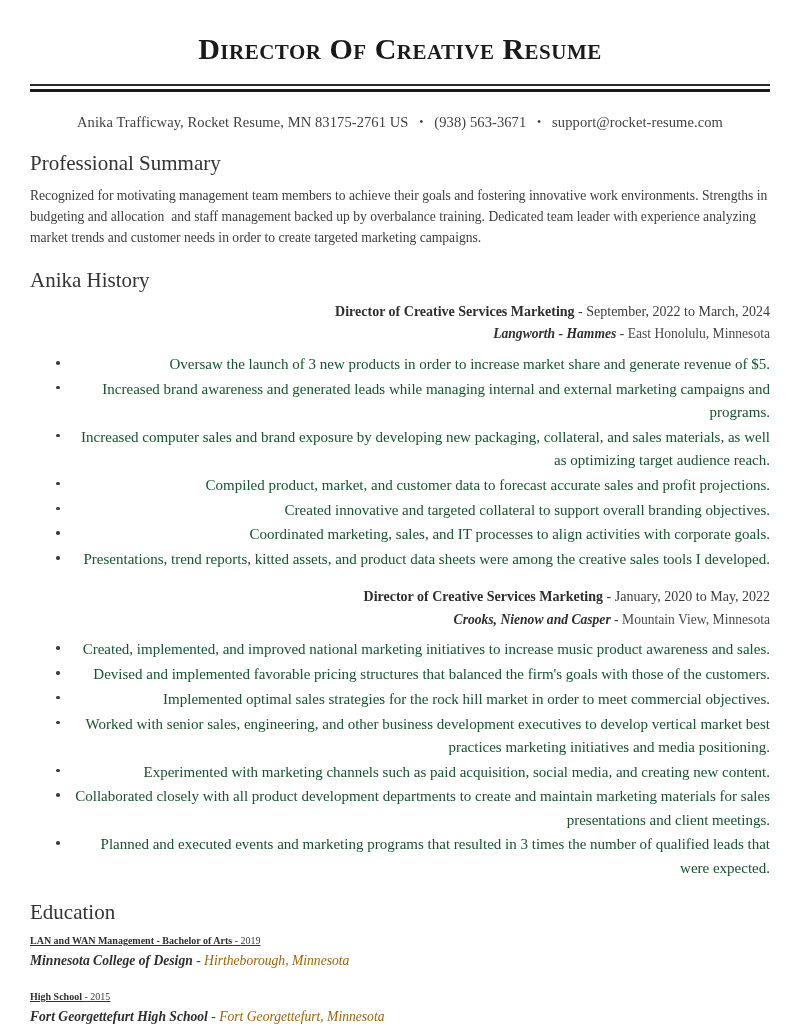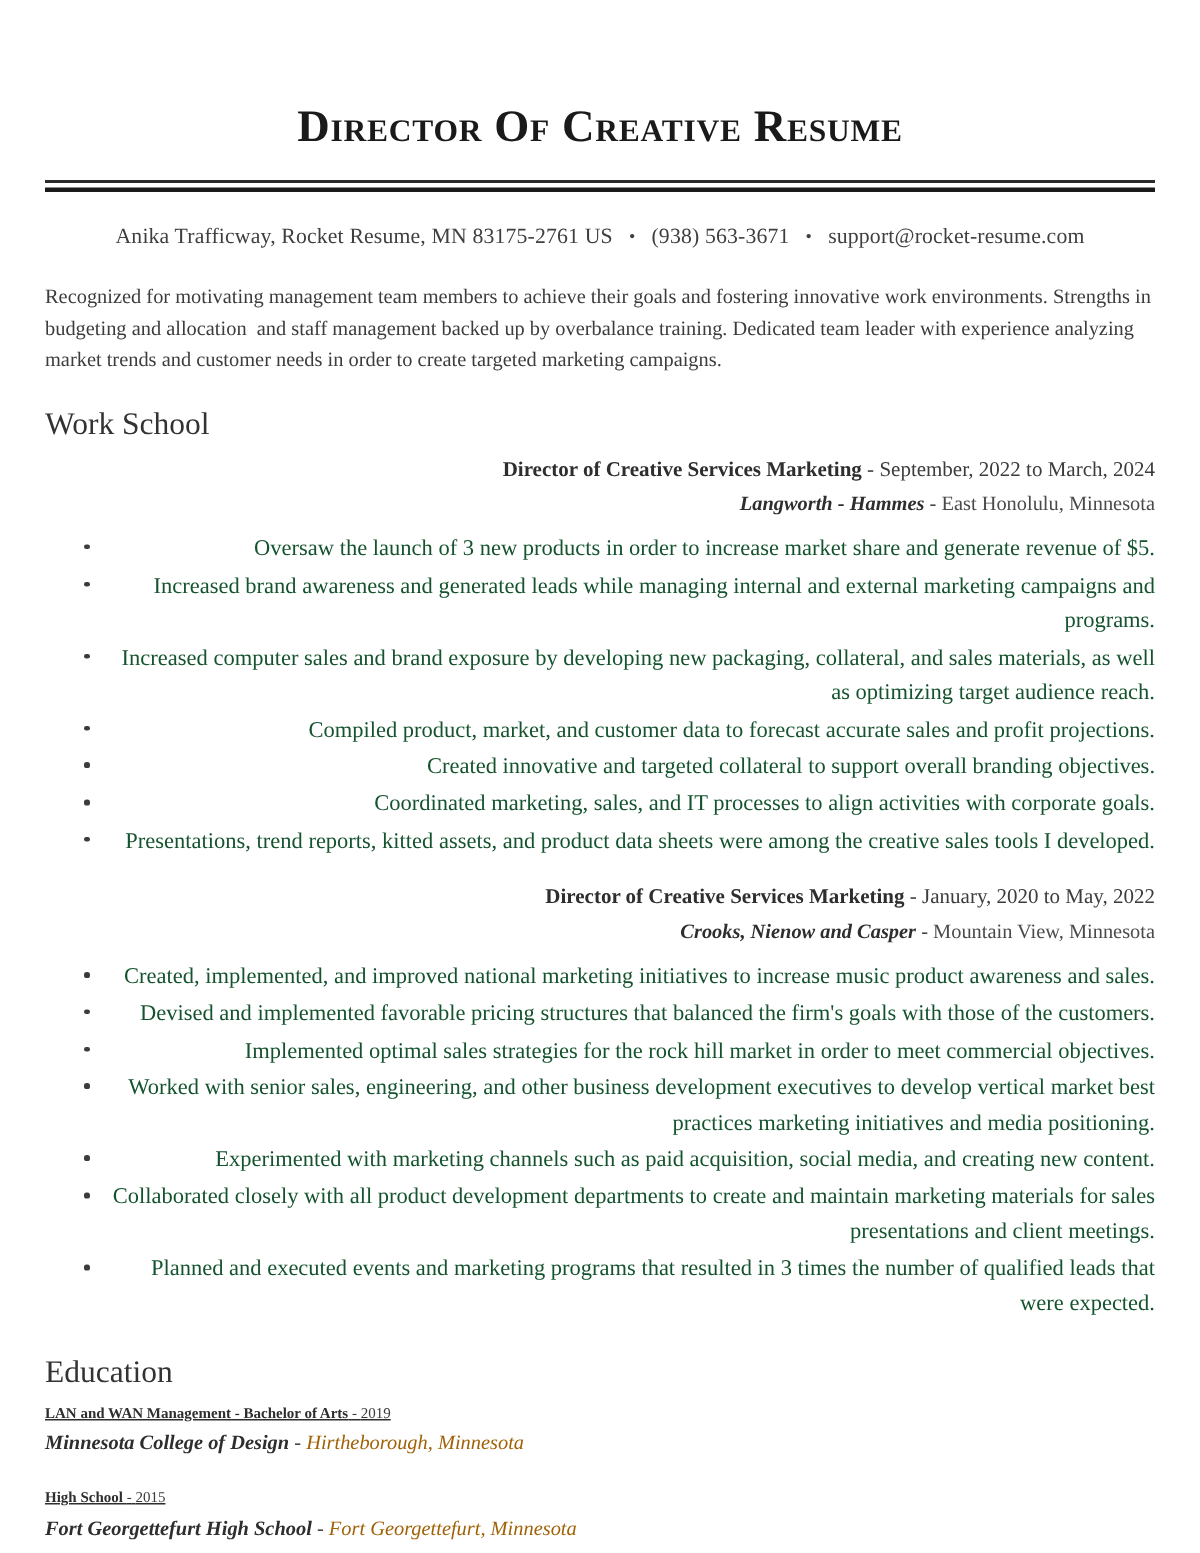--- a/index.html
+++ b/index.html
@@ -13,21 +13,20 @@
     font-family: "Liberation Serif", "DejaVu Serif", serif;
     color: #3a3a3a;
     overflow: hidden;
   }
   .page {
     width: 800px;
     height: 815px;
     box-sizing: border-box;
     padding: 0 30px;
     background: #ffffff;
-    margin-top: 36px;
   }
 
   
   .resume-title {
     text-align: center;
     font-size: 30px;
     font-weight: bold;
     font-variant: small-caps;
     letter-spacing: 0.5px;
     color: #1a1a1a;
@@ -231,25 +230,26 @@
 
   <div class="contact-line">
     <span>Anika Trafficway, Rocket Resume, MN 83175-2761 US</span>
     <span class="contact-sep">•</span>
     <span>(938) 563-3671</span>
     <span class="contact-sep">•</span>
     <span>support@rocket-resume.com</span>
   </div>
 
   <div class="section">
+    <h2 class="section-heading">Professional Summary</h2>
     <p class="summary-text">Recognized for motivating management team members to achieve their goals and fostering innovative work environments. Strengths in budgeting and allocation  and staff management backed up by overbalance training. Dedicated team leader with experience analyzing market trends and customer needs in order to create targeted marketing campaigns.</p>
   </div>
 
   <div class="section">
-    <h2 class="section-heading">Work School</h2>
+    <h2 class="section-heading">Anika History</h2>
 
     <div class="job">
       <div class="job-title-line">
         <span class="job-title">Director of Creative Services Marketing</span><span class="dash">&nbsp;</span><span class="dash">-</span><span class="dash">&nbsp;</span><span class="job-dates">September, 2022 to March, 2024</span>
       </div>
       <div class="job-company-line">
         <span class="job-company">Langworth - Hammes</span><span class="dash">&nbsp;</span><span class="dash">-</span><span class="dash">&nbsp;</span><span class="job-location">East Honolulu, Minnesota</span>
       </div>
       <ul class="bullets">
         <li>Oversaw the launch of 3 new products in order to increase market share and generate revenue of $5.</li>

